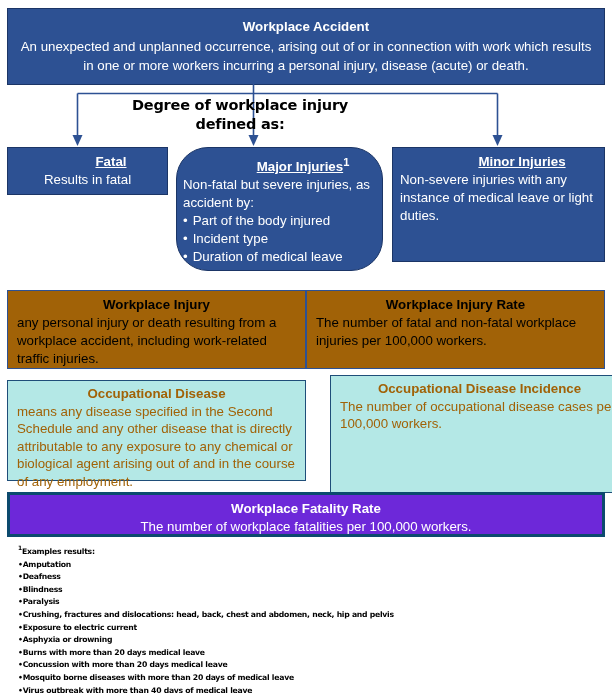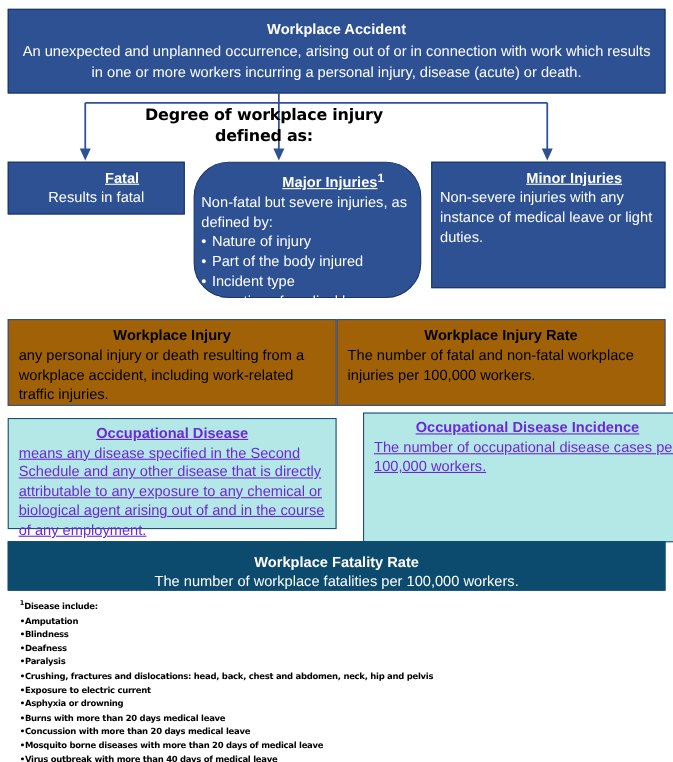--- a/index.html
+++ b/index.html
@@ -26,34 +26,33 @@
     box-sizing: border-box;
     color: #ffffff;
     text-align: center;
   }
   .box-navy {
     background: #2d5193;
     border: 1px solid #1b3566;
     color: #ffffff;
   }
   .box-brightblue {
-    background: #0c4a6e;
-    border: 5px solid #0c4a6e;
+    background: #6d28d9;
+    border: 3px solid #0c4a6e;
     color: #ffffff;
   }
   .box-lightblue {
     background: #a16207;
     border: 1px solid #2d5193;
     color: #000000;
   }
   .box-teal {
     background: #b4e8e6;
     border: 1px solid #1f4e79;
-    color: #6d28d9;
-    text-decoration: underline;
+    color: #a16207;
   }
 
   .box-title {
     font-weight: bold;
     display: block;
   }
   .u-title {
     text-decoration: underline;
     padding-left: 47px;
   }
@@ -252,23 +251,22 @@
   <div id="degree-label">Degree of workplace injury
 defined as:</div>
 
   <div id="box-fatal" class="box box-navy">
     <span class="box-title u-title">Fatal</span>
     <span class="box-body">Results in fatal</span>
   </div>
 
   <div id="box-major" class="box box-navy">
     <span class="box-title"><span class="u-title">Major Injuries</span><sup>1</sup></span>
-    <span class="box-body">Non-fatal but severe injuries, as defined by:</span>
+    <span class="box-body">Non-fatal but severe injuries, as accident by:</span>
     <ul class="bullets">
-      <li>Nature of injury</li>
       <li>Part of the body injured</li>
       <li>Incident type</li>
       <li>Duration of medical leave</li>
     </ul>
   </div>
 
   <div id="box-minor" class="box box-navy">
     <span class="box-title u-title">Minor Injuries</span>
     <span class="box-body">Non-severe injuries with any instance of medical leave or light duties.</span>
   </div>
@@ -292,24 +290,24 @@
     <span class="box-title">Occupational Disease Incidence</span>
     <span class="box-body">The number of occupational disease cases per 100,000 workers.</span>
   </div>
 
   <div id="def-fatality-rate" class="box box-brightblue">
     <span class="box-title">Workplace Fatality Rate</span>
     <span class="box-body">The number of workplace fatalities per 100,000 workers.</span>
   </div>
 
   <div id="footnotes">
-    <span class="fn-line"><sup>1</sup><span>Disease include:</span></span>
+    <span class="fn-line"><sup>1</sup><span>Examples results:</span></span>
     <span class="fn-line">•<span>Amputation</span></span>
+    <span class="fn-line">•<span>Deafness</span></span>
     <span class="fn-line">•<span>Blindness</span></span>
-    <span class="fn-line">•<span>Deafness</span></span>
     <span class="fn-line">•<span>Paralysis</span></span>
     <span class="fn-line">•<span>Crushing, fractures and dislocations: head, back, chest and abdomen, neck, hip and pelvis</span></span>
     <span class="fn-line">•<span>Exposure to electric current</span></span>
     <span class="fn-line">•<span>Asphyxia or drowning</span></span>
     <span class="fn-line">•<span>Burns with more than 20 days medical leave</span></span>
     <span class="fn-line">•<span>Concussion with more than 20 days medical leave</span></span>
     <span class="fn-line">•<span>Mosquito borne diseases with more than 20 days of medical leave</span></span>
     <span class="fn-line">•<span>Virus outbreak with more than 40 days of medical leave</span></span>
   </div>
 

